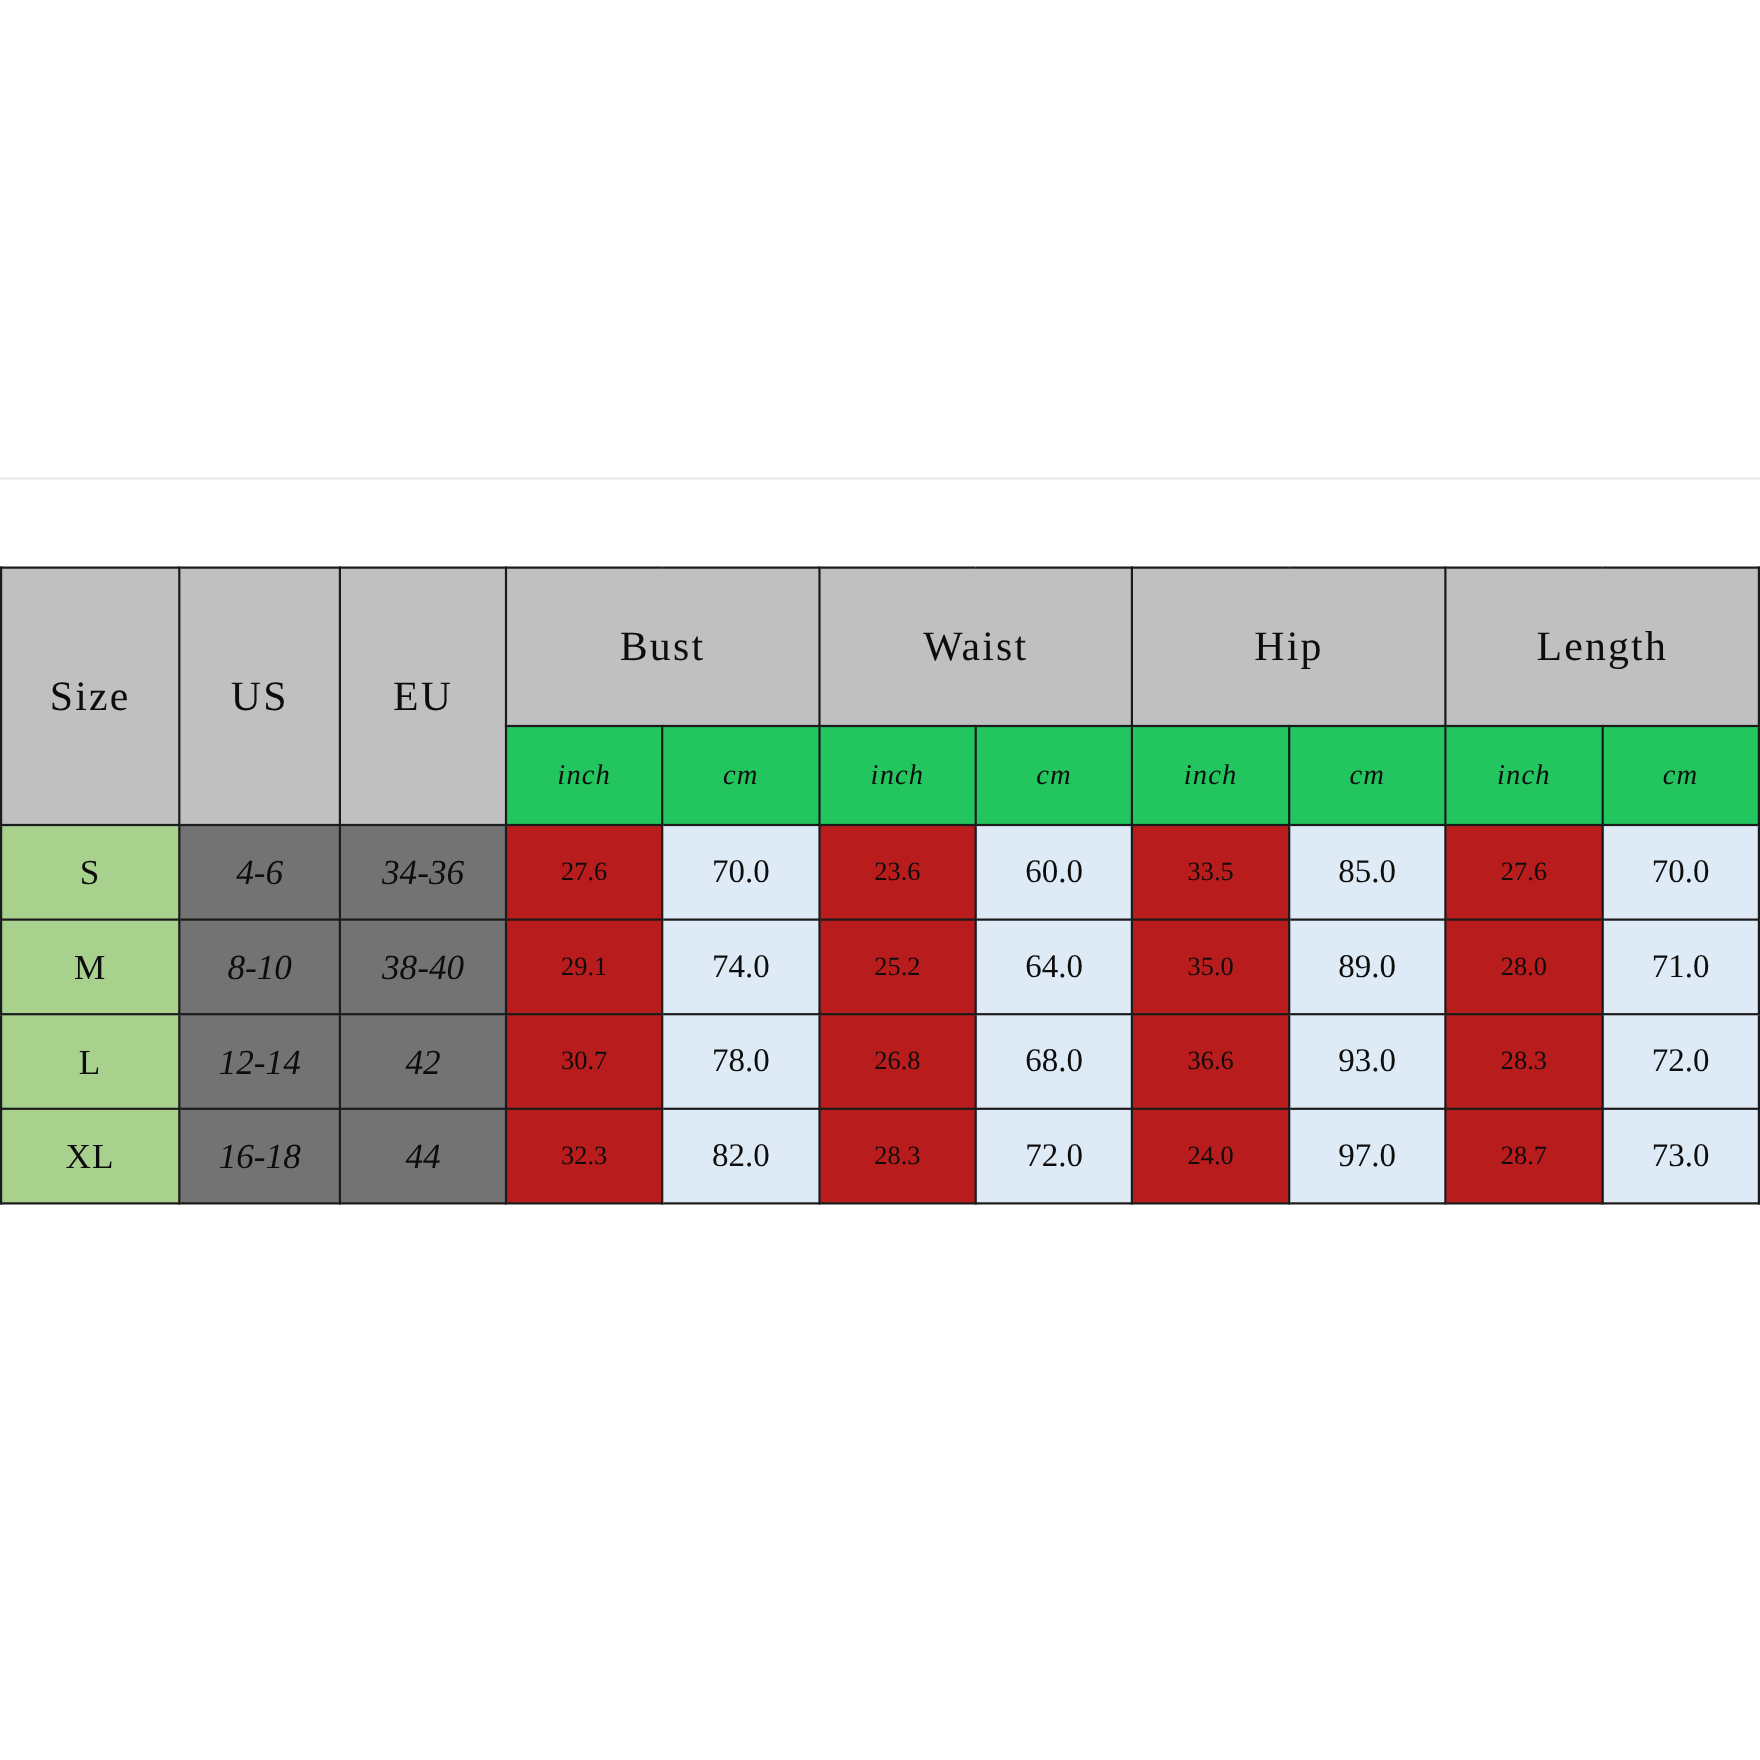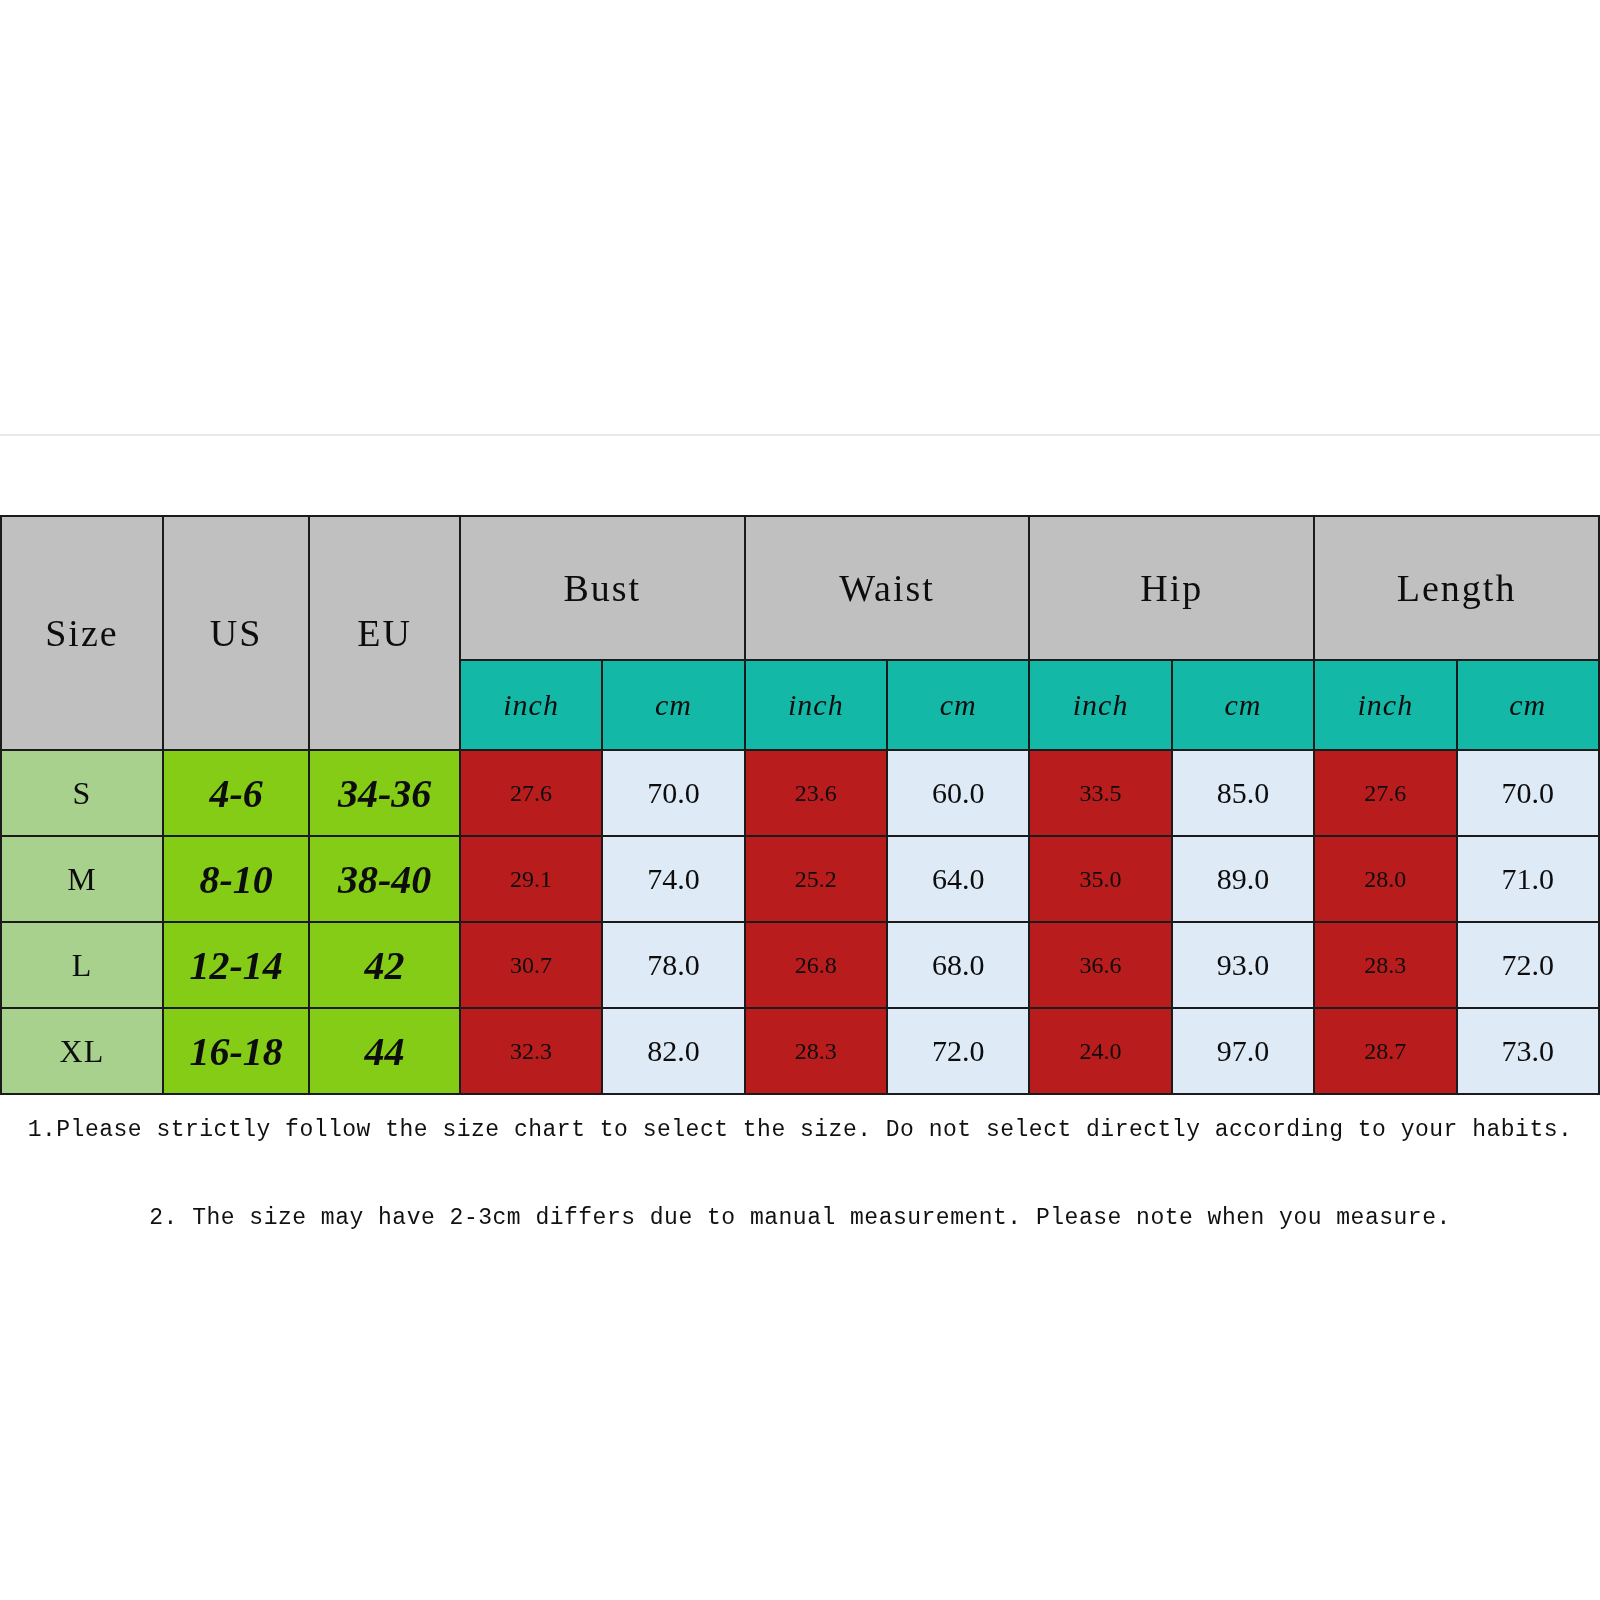--- a/index.html
+++ b/index.html
@@ -66,40 +66,40 @@
     letter-spacing: 2px;
   }
   .hdr-main {
     height: 142px;
   }
   .hdr-tall {
     height: 230px;
     margin-left: 21px;
   }
   .hdr-sub {
-    background: #14b8a6;
+    background: #22c55e;
     height: 88px;
     font-style: italic;
-    font-size: 30px;
+    font-size: 26px;
     letter-spacing: 1px;
   }
 
   
   tr.data-row td { height: 84px; }
 
   .c-size {
     background: #a9d18e;
     font-size: 32px;
     letter-spacing: 1px;
   }
   .c-usa, .c-eu {
-    background: #84cc16;
+    background: #737373;
     font-style: italic;
-    font-weight: bold;
-    font-size: 40px;
+    font-weight: normal;
+    font-size: 32px;
   }
   .c-inch {
     background: #b91c1c;
     font-size: 24px;
   }
   .c-cm {
     background: #deeaf6;
     font-size: 30px;
     margin-left: 42px;
   }
@@ -221,19 +221,15 @@
           <td class="c-inch">28.3</td>
           <td class="c-cm">72.0</td>
           <td class="c-inch">24.0</td>
           <td class="c-cm">97.0</td>
           <td class="c-inch">28.7</td>
           <td class="c-cm">73.0</td>
         </tr>
       </tbody>
     </table>
 
-    <div class="notes">
-      <div class="note note-1">1.Please strictly follow the size chart to select the size. Do not select directly according to your habits.</div>
-      <div class="note note-2">2. The size may have 2-3cm differs due to manual measurement. Please note when you measure.</div>
-    </div>
   </div>
 
 </div>
 
 </body></html>

